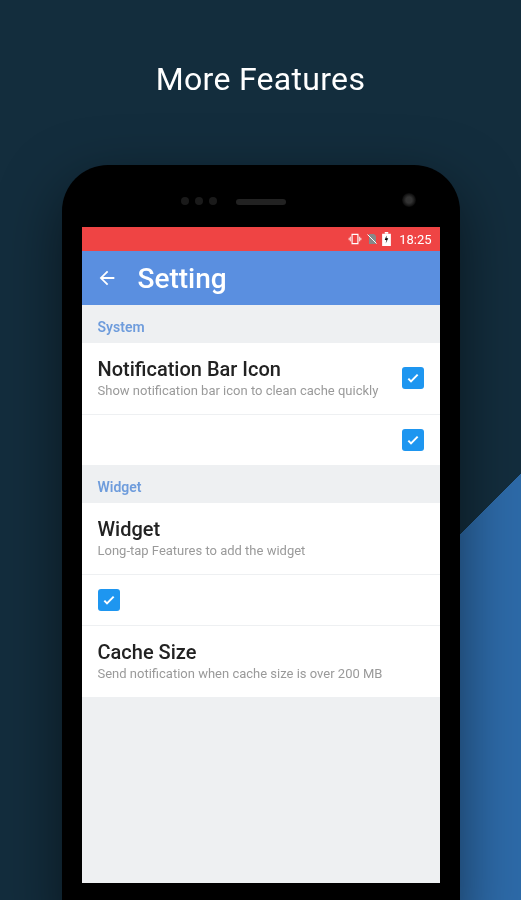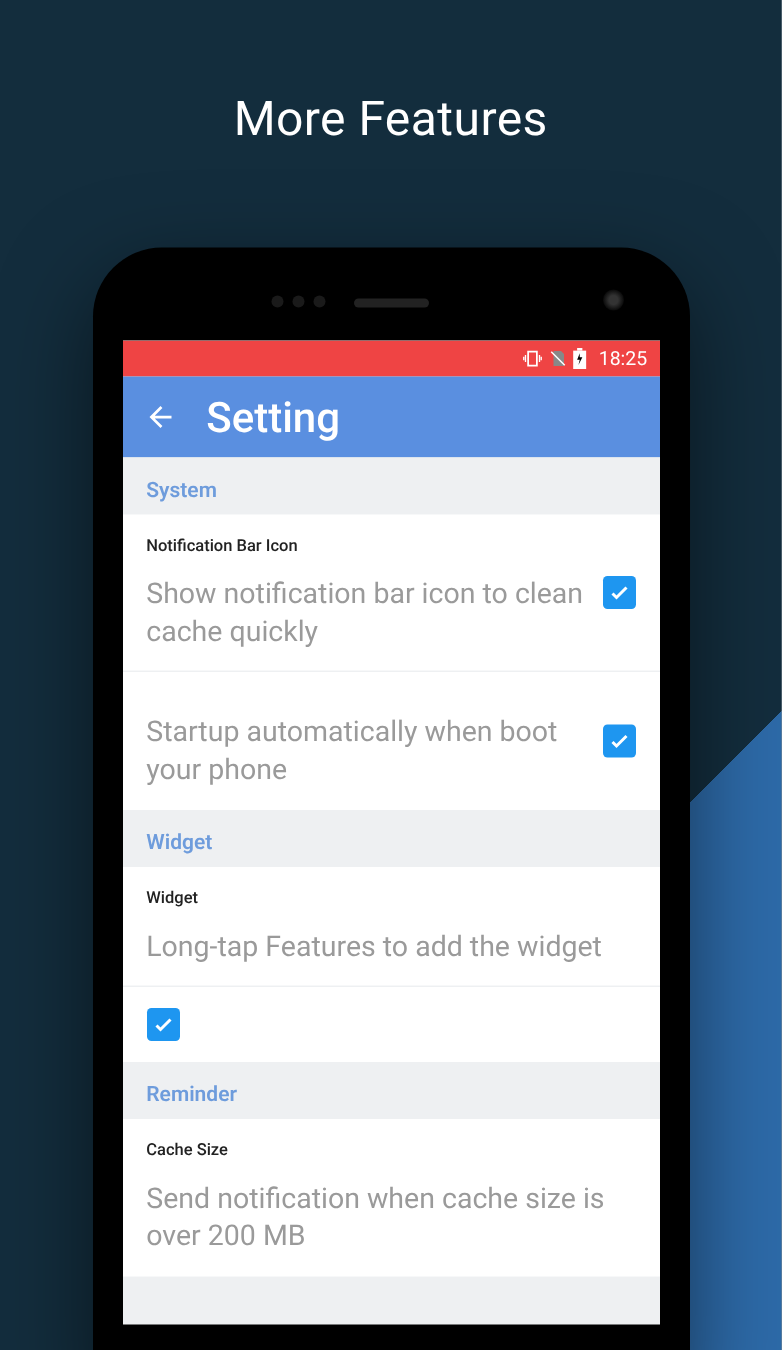--- a/index.html
+++ b/index.html
@@ -129,28 +129,28 @@
     display: flex;
     align-items: center;
     justify-content: space-between;
     gap: 12px;
   }
   .row + .row {
     margin-top: 1px;
   }
   .row-text { flex: 1; }
   .row .primary {
-    font-size: 11px;
+    font-size: 20px;
     color: #222;
     font-weight: 500;
   }
   .row .secondary {
-    font-size: 19px;
+    font-size: 13px;
     color: #9a9a9a;
-    margin-top: 14px;
+    margin-top: 2px;
     line-height: 1.3;
   }
   .checkbox {
     width: 22px;
     height: 22px;
     background: #1E96F0;
     border-radius: 3px;
     display: flex;
     align-items: center;
     justify-content: center;
@@ -219,21 +219,20 @@
           </div>
           <div class="checkbox">
             <svg width="16" height="16" viewBox="0 0 24 24">
                 <path d="M5 13l4 4L19 7" stroke="#fff" stroke-width="3" fill="none"></path>
               </svg>
           </div>
         </div>
 
         <div class="row">
           <div class="row-text">
-            <div class="secondary">Startup automatically when boot your phone</div>
           </div>
           <div class="checkbox">
             <svg width="16" height="16" viewBox="0 0 24 24">
                 <path d="M5 13l4 4L19 7" stroke="#fff" stroke-width="3" fill="none"></path>
               </svg>
           </div>
         </div>
 
         <div class="section-header">Widget</div>
 
@@ -245,21 +244,20 @@
         </div>
 
         <div class="row">
           <div class="checkbox">
             <svg width="16" height="16" viewBox="0 0 24 24">
                 <path d="M5 13l4 4L19 7" stroke="#fff" stroke-width="3" fill="none"></path>
               </svg>
           </div>
         </div>
 
-        <div class="section-header">Reminder</div>
 
         <div class="row">
           <div class="row-text">
             <div class="primary">Cache Size</div>
             <div class="secondary">Send notification when cache size is over 200 MB</div>
           </div>
         </div>
 
       </div>
     </div>

